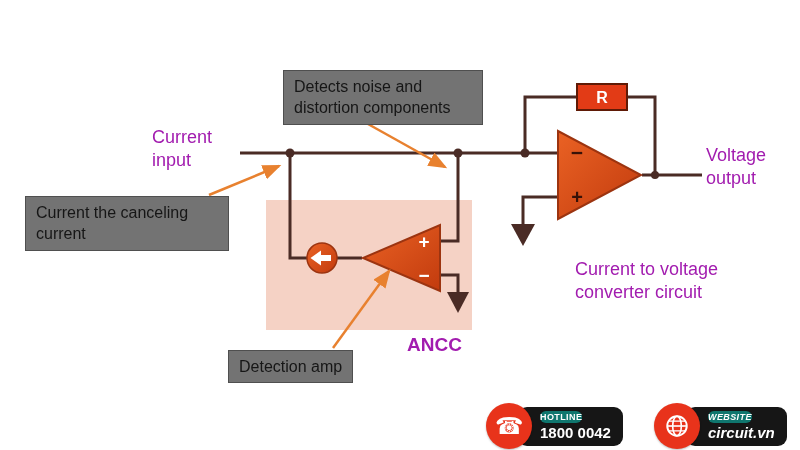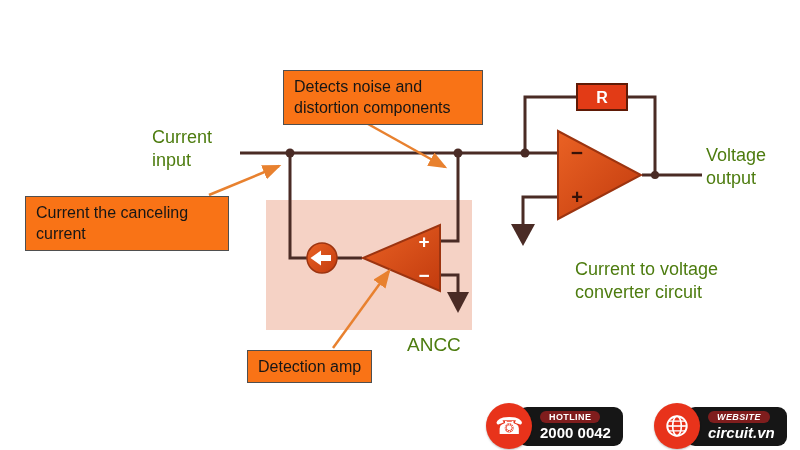--- a/index.html
+++ b/index.html
@@ -1,25 +1,25 @@
 <!DOCTYPE html>
 <html><head>
 <meta charset="utf-8">
 <style>
   html,body{margin:0;padding:0;background:#fff;}
   .canvas{position:relative;width:800px;height:450px;background:#ffffff;font-family:"Liberation Sans",sans-serif;overflow:hidden;}
-  .lbl{position:absolute;color:#4d7c0f;font-size:18px;line-height:1.3;}
-  .lbl.big{font-size:19px;}
-  .callout{position:absolute;background:#f97316;border:1.6px solid #4f4f4f;padding:5px 10px;font-size:16px;line-height:1.33;color:#161616;}
+  .lbl{position:absolute;color:#a21caf;font-size:18px;line-height:1.3;}
+  .lbl.big{font-size:19px;font-weight:bold;}
+  .callout{position:absolute;background:#737373;border:1.6px solid #4f4f4f;padding:5px 10px;font-size:16px;line-height:1.33;color:#161616;}
   .diagram-svg{position:absolute;left:0;top:0;}
   .badge{position:absolute;display:flex;align-items:center;height:46px;}
   .badge-circle{width:46px;height:46px;border-radius:50%;background:#e8331b;display:flex;align-items:center;justify-content:center;z-index:2;flex:0 0 46px;box-shadow:0 1px 2px rgba(0,0,0,.25);}
   .phone-glyph{color:#fff;font-size:23px;font-family:"DejaVu Sans",sans-serif;line-height:1;}
   .badge-banner{background:#161616;border-radius:9px;margin-left:-14px;padding:4px 12px 5px 22px;display:flex;flex-direction:column;align-items:flex-start;}
-  .badge-tag{background:#7f1d1d;color:#fff;font-size:9px;font-weight:bold;padding:1px 9px;border-radius:6px;letter-spacing:.4px;}
+  .badge-tag{background:#0f766e;color:#fff;font-size:9px;font-weight:bold;padding:1px 0;border-radius:6px;letter-spacing:.4px;}
   .badge-value{color:#fff;font-weight:bold;font-size:15px;margin-top:1px;white-space:nowrap;}
 </style>
 </head>
 <body>
 
 <div class="canvas">
 
   <svg class="diagram-svg" width="800" height="450" viewBox="0 0 800 450">
     <defs>
       <linearGradient id="amp" x1="0" y1="0" x2="1" y2="1">
@@ -71,29 +71,29 @@
     <line x1="333" y1="348" x2="389" y2="271" stroke="#e8812f" stroke-width="2.5" marker-end="url(#ah)"></line>
   </svg>
 
   <div class="lbl" style="left:152px;top:126px;width:92px;">Current input</div>
   <div class="lbl" style="left:706px;top:144px;width:80px;">Voltage output</div>
   <div class="lbl" style="left:575px;top:210px;width:190px;margin-top:48px;">Current to voltage converter circuit</div>
   <div class="lbl big" style="left:407px;top:333px;">ANCC</div>
 
   <div class="callout" style="left:283px;top:70px;width:178px;">Detects noise and distortion components</div>
   <div class="callout" style="left:25px;top:196px;width:182px;">Current the canceling current</div>
-  <div class="callout" style="left:247px;top:350px;white-space:nowrap;">Detection amp</div>
+  <div class="callout" style="left:228px;top:350px;white-space:nowrap;">Detection amp</div>
 
   <div class="badge" style="left:486px;top:403px;">
     <div class="badge-circle">
       <span class="phone-glyph">☎</span>
     </div>
     <div class="badge-banner">
       <span class="badge-tag">HOTLINE</span>
-      <span class="badge-value">2000 0042</span>
+      <span class="badge-value">1800 0042</span>
     </div>
   </div>
 
   <div class="badge" style="left:654px;top:403px;font-style:italic;">
     <div class="badge-circle">
       <svg width="26" height="26" viewBox="0 0 24 24">
         <circle cx="12" cy="12" r="9" fill="none" stroke="#ffffff" stroke-width="1.8"></circle>
         <ellipse cx="12" cy="12" rx="4" ry="9" fill="none" stroke="#ffffff" stroke-width="1.5"></ellipse>
         <line x1="3" y1="12" x2="21" y2="12" stroke="#ffffff" stroke-width="1.5"></line>
         <line x1="4.2" y1="7.5" x2="19.8" y2="7.5" stroke="#ffffff" stroke-width="1.2"></line>

